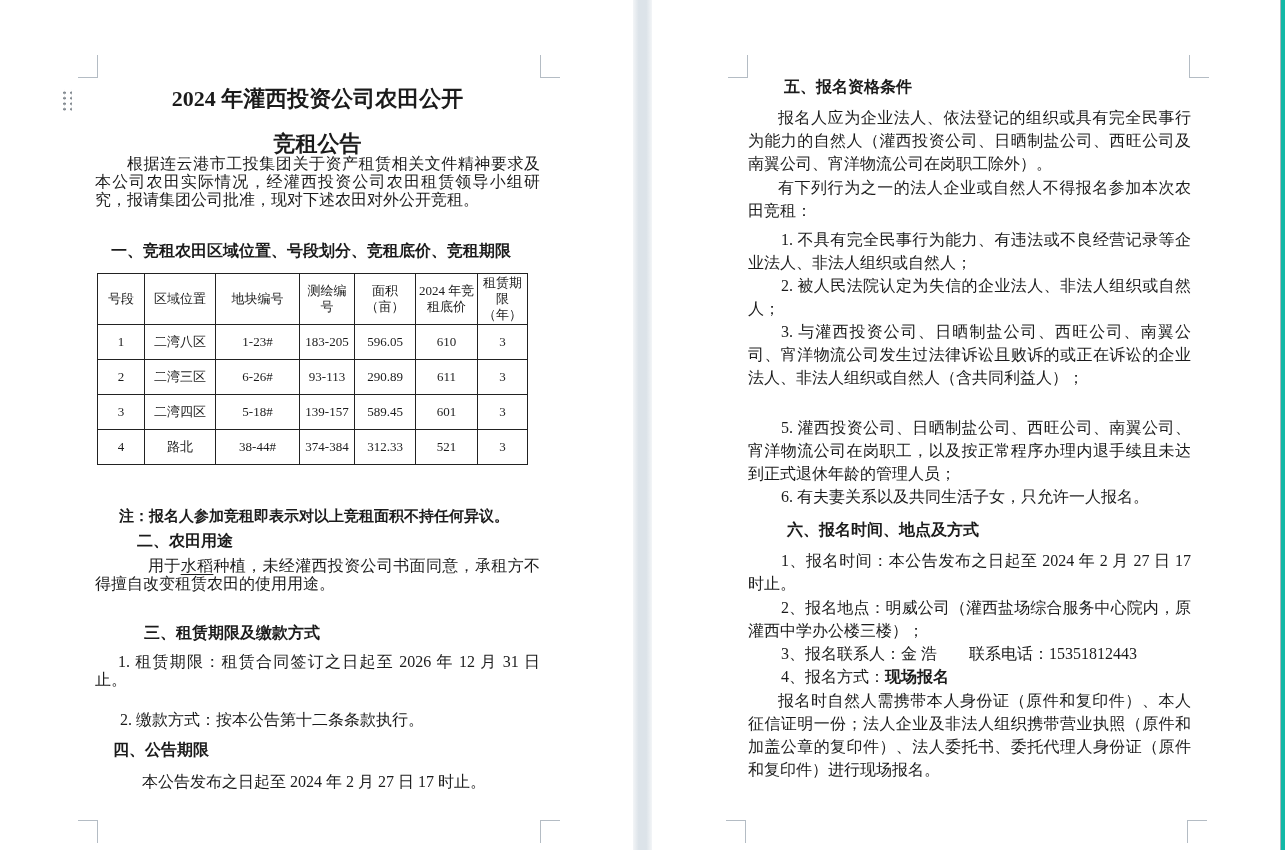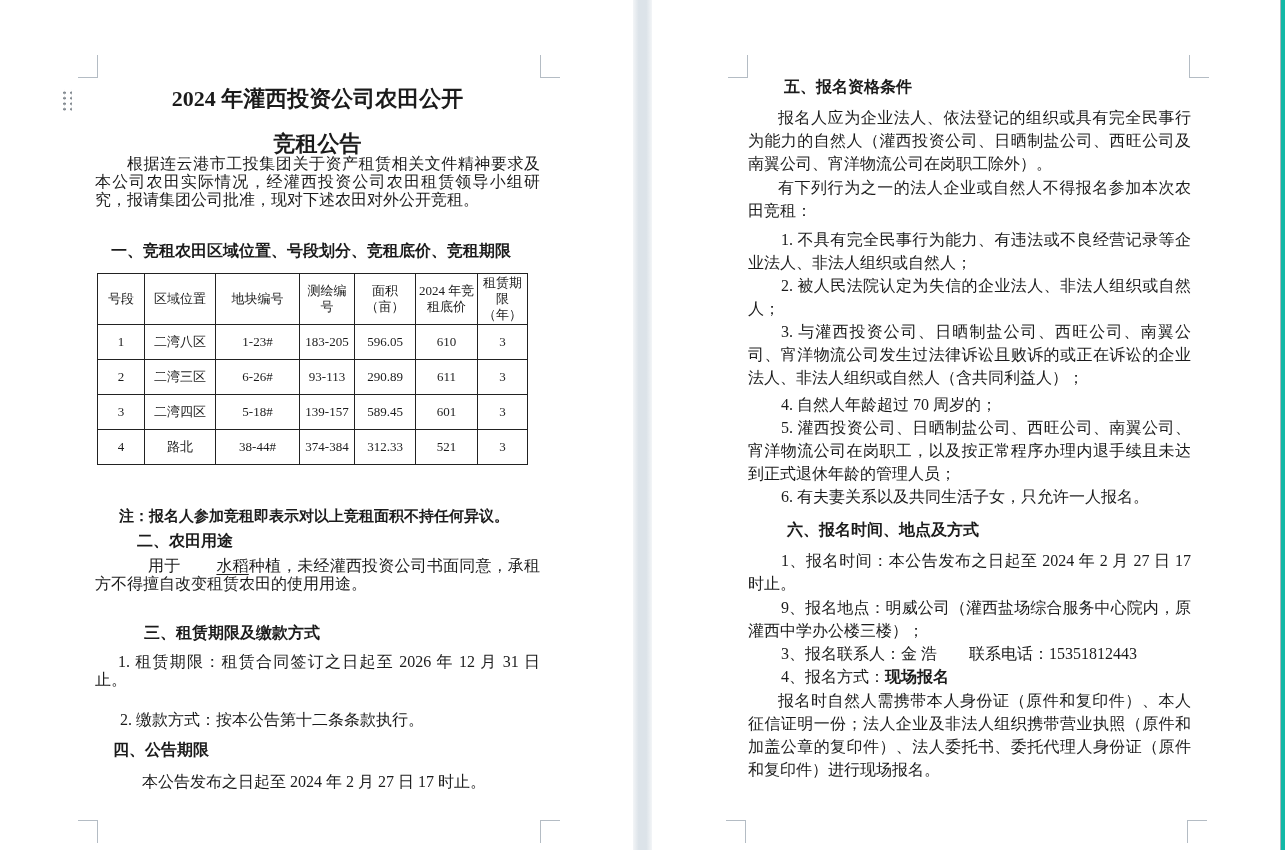--- a/index.html
+++ b/index.html
@@ -20,21 +20,21 @@
   
   .drag-handle{position:absolute;left:60px;top:89px;width:12px;height:22px;cursor:grab;
     background-image:radial-gradient(circle,#858c93 1.2px,transparent 1.5px);
     background-size:7px 5.5px;background-position:1px 1px;}
   .block{position:absolute;font-size:16px;}
   .lh30{line-height:18px;}
   .lh23{line-height:23px;}
   .jt{text-align:justify;}
   .bold{font-weight:bold;}
   .title-line{left:95px;width:445px;text-align:center;font-weight:bold;font-size:22px;line-height:26px;}
-  .und{text-decoration:underline;text-underline-offset:3px;margin-left:36px;}
+  .und{text-decoration:underline;text-underline-offset:3px;}
   
   table.farmland{position:absolute;left:97px;top:273px;width:430px;border-collapse:collapse;
     table-layout:fixed;font-size:13px;line-height:16px;color:#1b1b1b;}
   table.farmland td,table.farmland th{border:1px solid #222;text-align:center;vertical-align:middle;
     padding:1px 2px;font-weight:normal;overflow:hidden;}
   tr.hrow{height:49px;}
   tr.drow{height:35px;}
 </style>
 </head>
 <body>
@@ -142,29 +142,28 @@
 
     <div class="block lh23 bold" style="left:132px;top:75px;">五、报名资格条件</div>
 
     <div class="block lh23 jt" style="left:96px;top:106px;width:443px;text-indent:30px;">报名人应为企业法人、依法登记的组织或具有完全民事行为能力的自然人（灌西投资公司、日晒制盐公司、西旺公司及南翼公司、宵洋物流公司在岗职工除外）。</div>
 
     <div class="block lh23 jt" style="left:96px;top:176px;width:443px;text-indent:30px;">有下列行为之一的法人企业或自然人不得报名参加本次农田竞租：</div>
 
     <div class="block lh23 jt" style="left:96px;top:228px;width:443px;text-indent:33px;">1. 不具有完全民事行为能力、有违法或不良经营记录等企业法人、非法人组织或自然人；</div>
     <div class="block lh23 jt" style="left:96px;top:274px;width:443px;text-indent:33px;">2. 被人民法院认定为失信的企业法人、非法人组织或自然人；</div>
     <div class="block lh23 jt" style="left:96px;top:320px;width:443px;text-indent:33px;">3. 与灌西投资公司、日晒制盐公司、西旺公司、南翼公司、宵洋物流公司发生过法律诉讼且败诉的或正在诉讼的企业法人、非法人组织或自然人（含共同利益人）；</div>
-    <div class="block lh23 jt" style="left:96px;top:393px;width:443px;text-indent:33px;">4. 自然人年龄超过 70 周岁的；</div>
     <div class="block lh23 jt" style="left:96px;top:416px;width:443px;text-indent:33px;">5. 灌西投资公司、日晒制盐公司、西旺公司、南翼公司、宵洋物流公司在岗职工，以及按正常程序办理内退手续且未达到正式退休年龄的管理人员；</div>
     <div class="block lh23 jt" style="left:96px;top:485px;width:443px;text-indent:33px;">6. 有夫妻关系以及共同生活子女，只允许一人报名。</div>
 
     <div class="block lh23 bold" style="left:135px;top:518px;">六、报名时间、地点及方式</div>
 
     <div class="block lh23 jt" style="left:96px;top:549px;width:443px;text-indent:33px;">1、报名时间：本公告发布之日起至 2024 年 2 月 27 日 17 时止。</div>
 
-    <div class="block lh23 jt" style="left:96px;top:596px;width:443px;text-indent:33px;">9、报名地点：明威公司（灌西盐场综合服务中心院内，原灌西中学办公楼三楼）；</div>
+    <div class="block lh23 jt" style="left:96px;top:596px;width:443px;text-indent:33px;">2、报名地点：明威公司（灌西盐场综合服务中心院内，原灌西中学办公楼三楼）；</div>
 
     <div class="block lh23" style="left:96px;top:642px;width:443px;text-indent:33px;">3、报名联系人：金 浩　　联系电话：15351812443</div>
 
     <div class="block lh23" style="left:96px;top:665px;width:443px;text-indent:33px;">
       <span>4、报名方式：</span><span class="bold">现场报名</span>
     </div>
 
     <div class="block lh23 jt" style="left:96px;top:689px;width:443px;text-indent:30px;">报名时自然人需携带本人身份证（原件和复印件）、本人征信证明一份；法人企业及非法人组织携带营业执照（原件和加盖公章的复印件）、法人委托书、委托代理人身份证（原件和复印件）进行现场报名。</div>
   </div>
 

